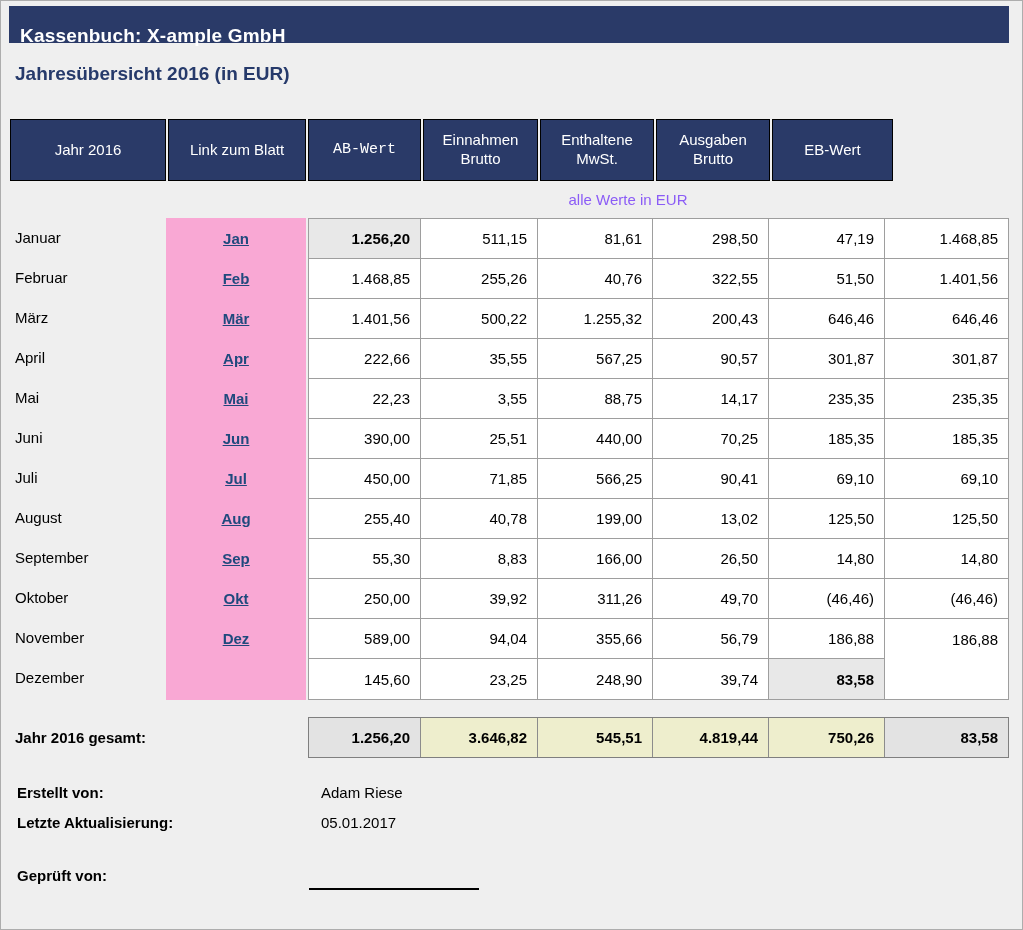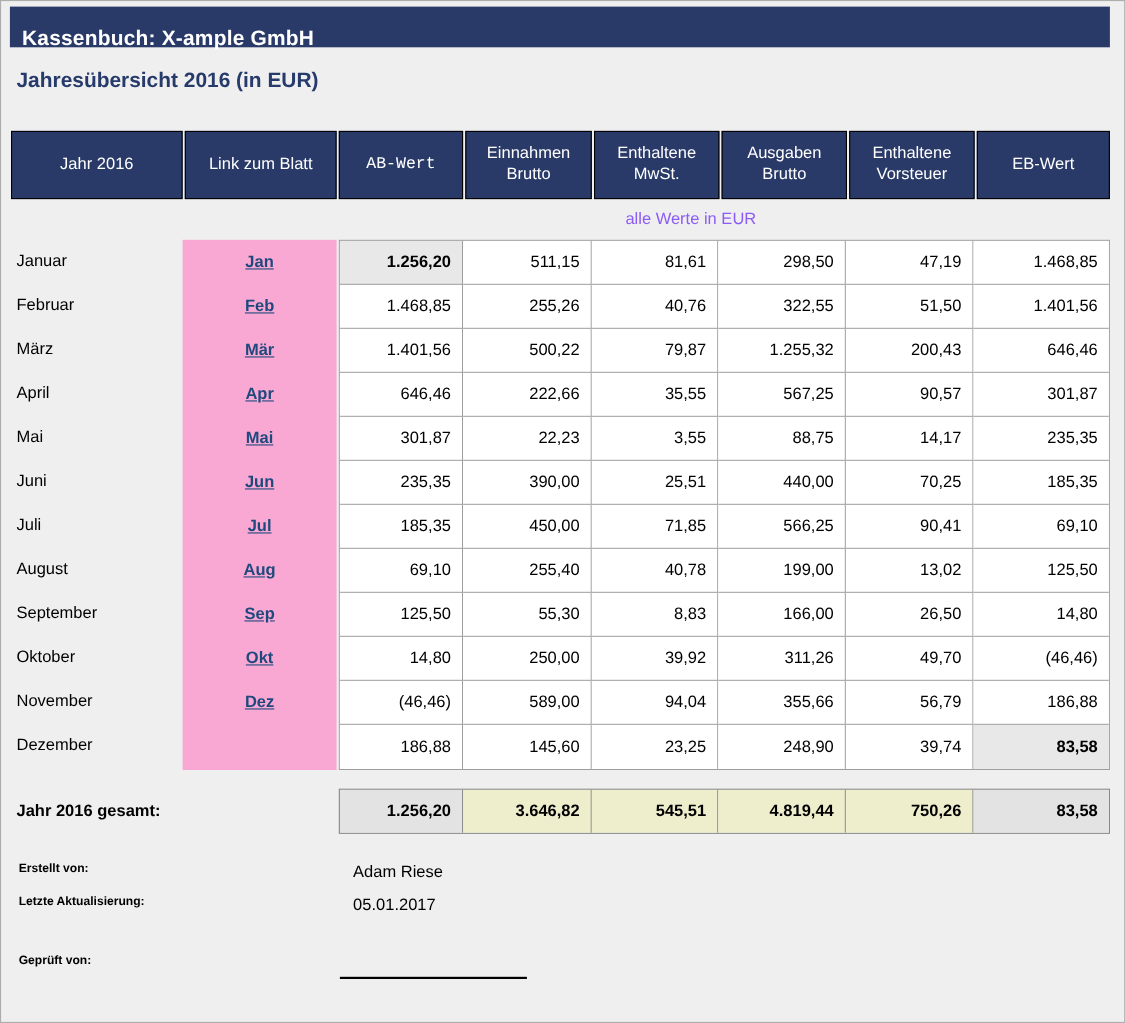--- a/index.html
+++ b/index.html
@@ -108,21 +108,21 @@
     display: flex; align-items: center; justify-content: flex-end;
     padding-right: 10px;
     font-size: 15px; font-weight: bold; color: #000000;
   }
   .totals-row .tcell:last-child { border-right: none; }
   .t-gray { background: #E3E3E3; }
   .t-yellow { background: #EEEECD; }
   
   .foot-label {
     position: absolute; left: 16px;
-    font-size: 11px; font-weight: bold; color: #000000;
+    font-size: 15px; font-weight: bold; color: #000000;
   }
   .foot-value {
     position: absolute; left: 320px;
     font-size: 15px; color: #000000;
   }
   .signature-line {
     position: absolute; left: 308px; top: 864px;
     width: 170px; height: 25px;
     border-bottom: 2px solid #000000;
   }
@@ -138,21 +138,20 @@
 
   <div class="sheet-title">Jahresübersicht 2016 (in EUR)</div>
 
   <div class="header-row">
     <div class="hcell hc0">Jahr 2016</div>
     <div class="hcell hc1">Link zum Blatt</div>
     <div class="hcell hc2">AB-Wert</div>
     <div class="hcell hc3">Einnahmen Brutto</div>
     <div class="hcell hc4">Enthaltene MwSt.</div>
     <div class="hcell hc5">Ausgaben Brutto</div>
-    <div class="hcell hc6">Enthaltene Vorsteuer</div>
     <div class="hcell hc7">EB-Wert</div>
   </div>
 
   <div class="units-note">alle Werte in EUR</div>
 
   <div class="months-col">
       <div class="month-label">Januar</div>
       <div class="month-label">Februar</div>
       <div class="month-label">März</div>
       <div class="month-label">April</div>
@@ -210,21 +209,20 @@
       <div class="cell">47,19</div>
       <div class="cell">1.468,85</div>
       <div class="cell">1.468,85</div>
       <div class="cell">255,26</div>
       <div class="cell">40,76</div>
       <div class="cell">322,55</div>
       <div class="cell">51,50</div>
       <div class="cell">1.401,56</div>
       <div class="cell">1.401,56</div>
       <div class="cell">500,22</div>
-      <div class="cell">79,87</div>
       <div class="cell">1.255,32</div>
       <div class="cell">200,43</div>
       <div class="cell">646,46</div>
       <div class="cell">646,46</div>
       <div class="cell">222,66</div>
       <div class="cell">35,55</div>
       <div class="cell">567,25</div>
       <div class="cell">90,57</div>
       <div class="cell">301,87</div>
       <div class="cell">301,87</div>

